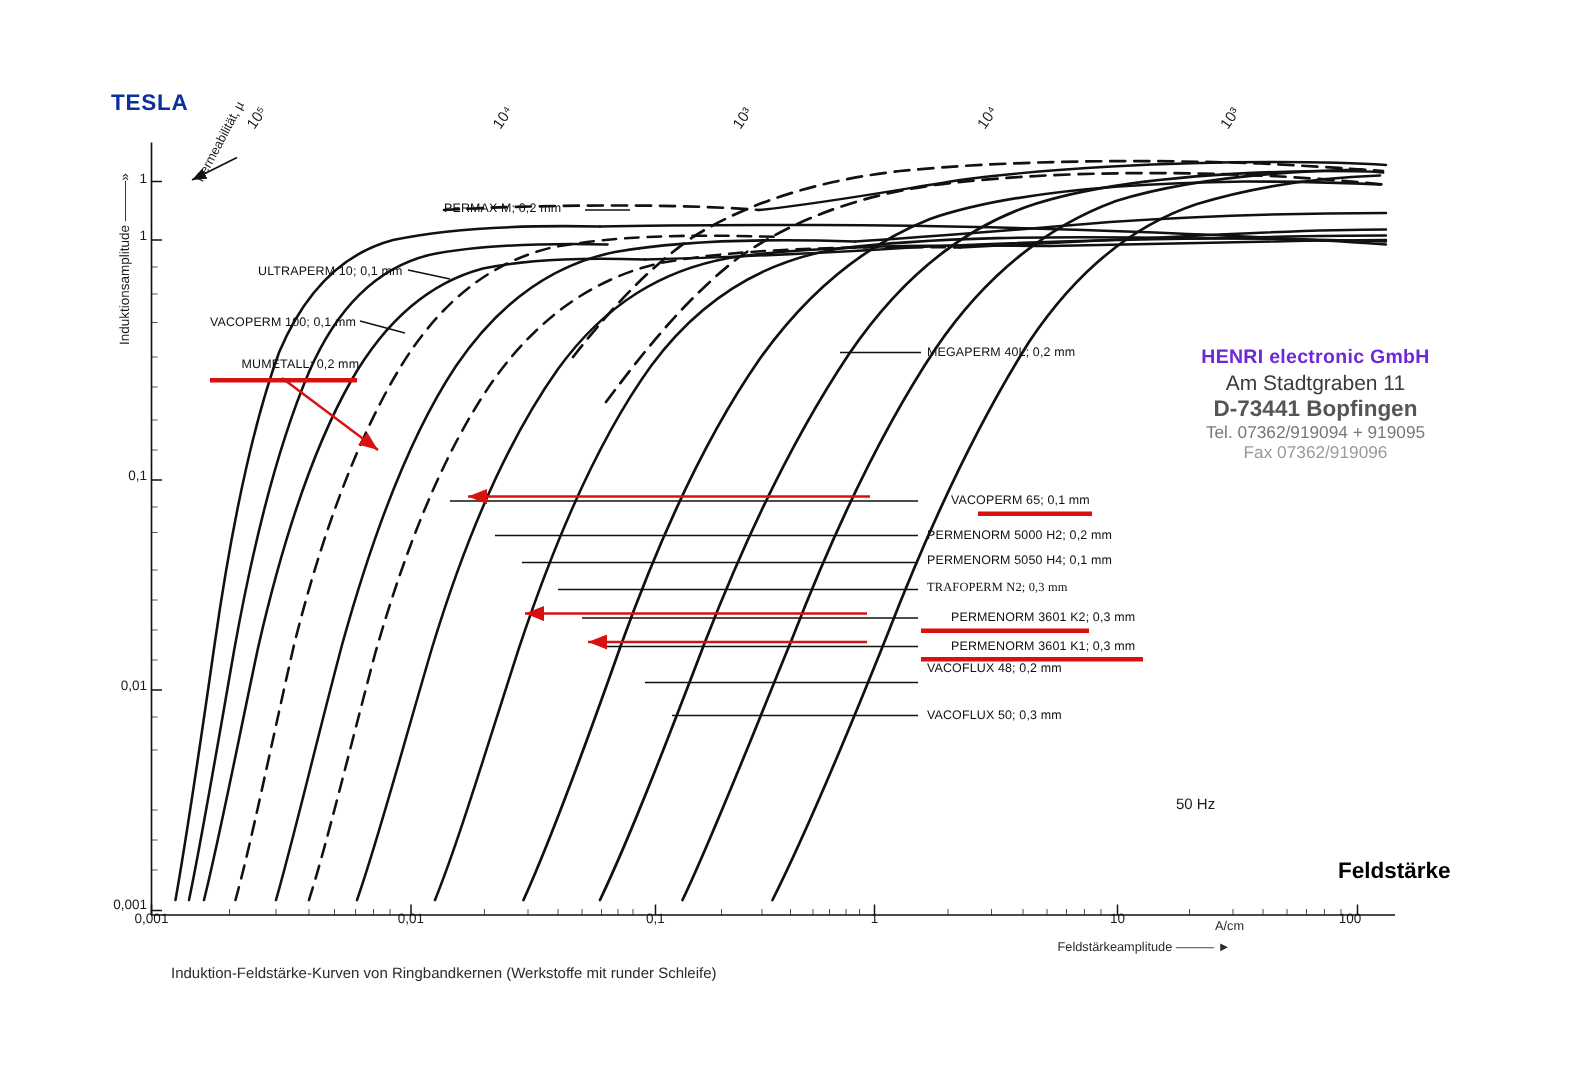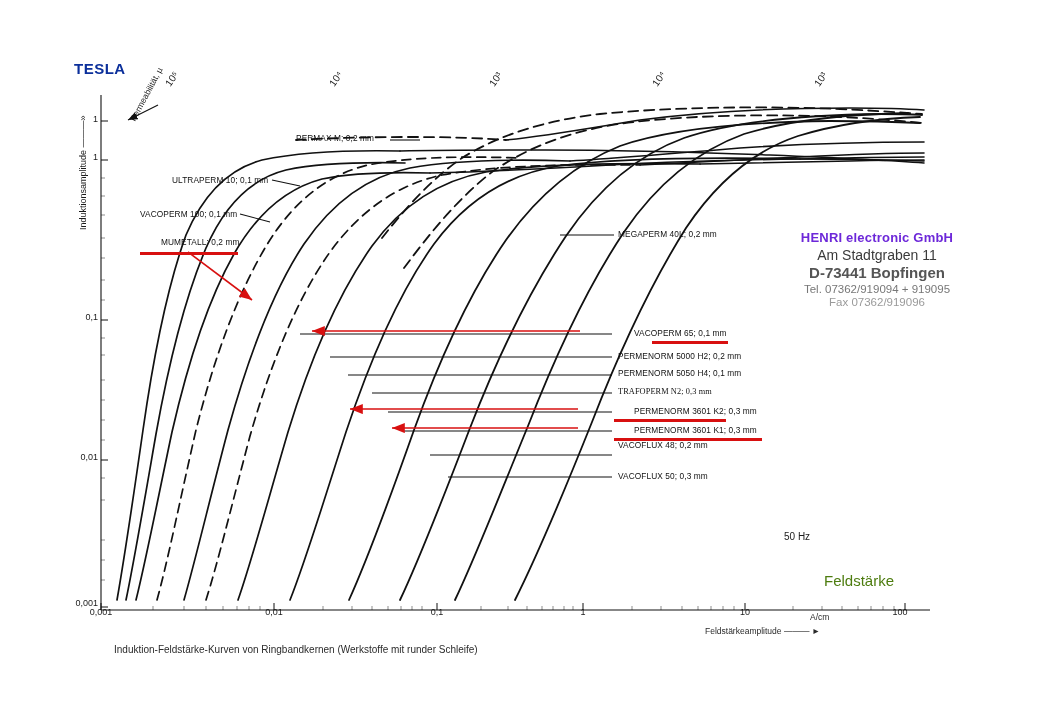--- a/index.html
+++ b/index.html
@@ -25,23 +25,23 @@
 
   
   .tesla-label {
     left: 74px; top: 60px;
     color: #0b2f9b;
     font-weight: bold;
     font-size: 15px;
     letter-spacing: 0.5px;
   }
   .feldstaerke-label {
-    left: 824px; top: 572px;
-    color: #4d7c0f;
-    font-weight: normal;
+    left: 892px; top: 572px;
+    color: #000000;
+    font-weight: bold;
     font-size: 15px;
   }
   .ylabel {
     left: 78px; top: 230px;
     width: 140px;
     font-size: 9px;
     color: #1a1a1a;
     transform: rotate(-90deg);
     transform-origin: 0 0;
     white-space: nowrap;

